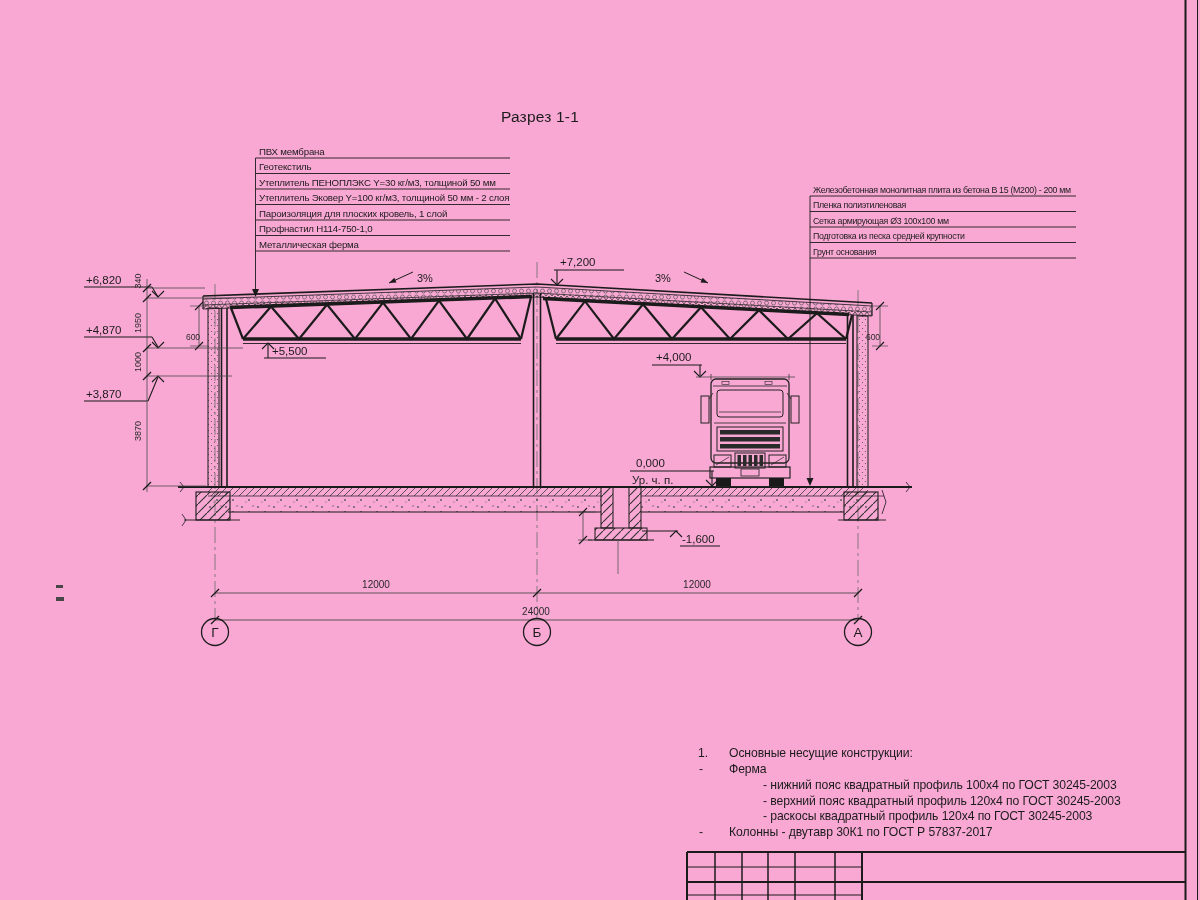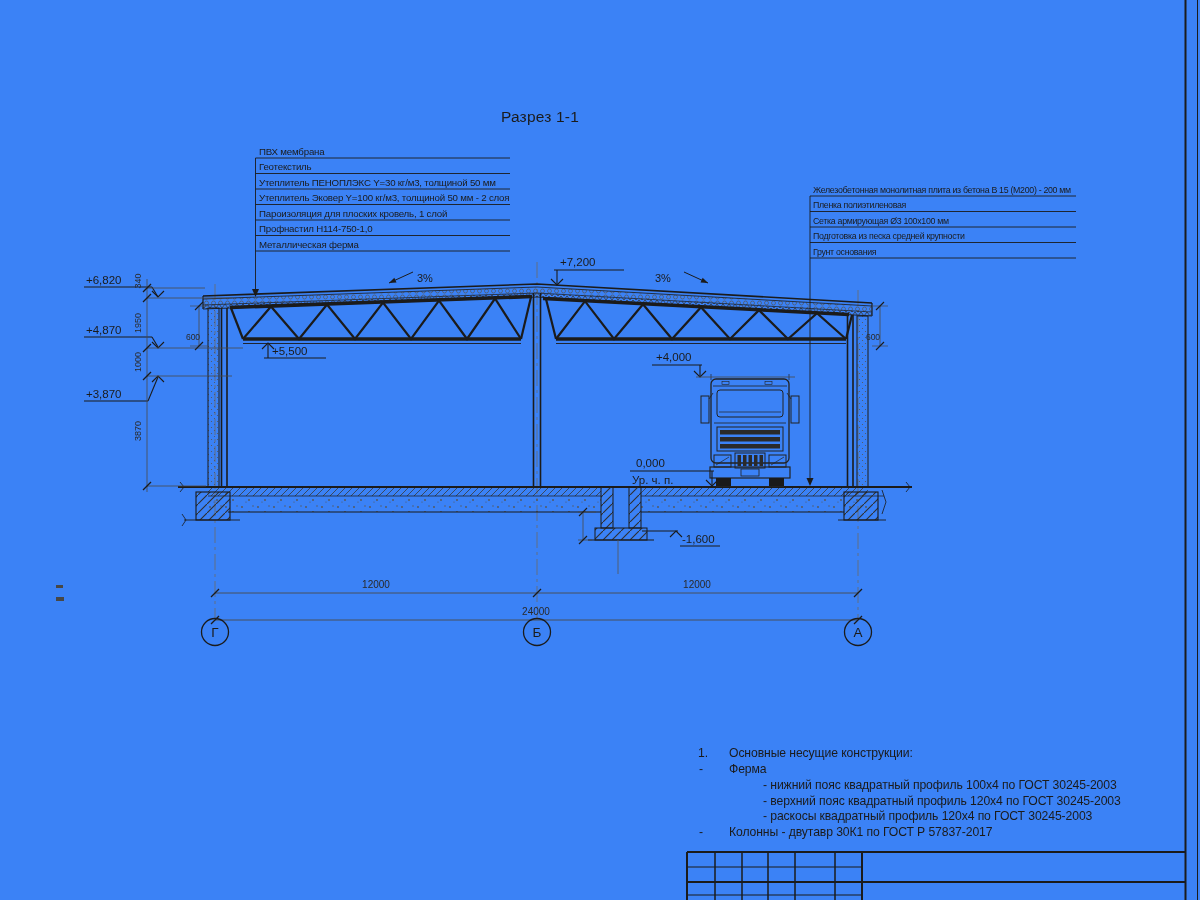--- a/index.html
+++ b/index.html
@@ -1,16 +1,16 @@
 <!DOCTYPE html>
 <html><head>
 <meta charset="utf-8">
 <style>
   html,body{margin:0;padding:0;background:#fff;}
-  #sheet{position:relative;width:1200px;height:900px;background:#3b82f6;overflow:hidden;
+  #sheet{position:relative;width:1200px;height:900px;background:#f9a8d4;overflow:hidden;
          font-family:"Liberation Sans", sans-serif;}
   svg text{fill:#1b1b1b;font-family:"Liberation Sans", sans-serif;}
   .t-title{font-size:15.5px;letter-spacing:.2px;}
   .t-callout{font-size:9.7px;letter-spacing:-0.2px;}
   .t-callout-sm{font-size:8.8px;letter-spacing:-0.3px;}
   .t-level{font-size:11.5px;}
   .t-dim{font-size:10px;fill:#2a2a2a;}
   .t-dimv{font-size:9px;fill:#2a2a2a;}
   .t-dim600{font-size:8.5px;fill:#2a2a2a;}
   .t-axis{font-size:13.5px;}

